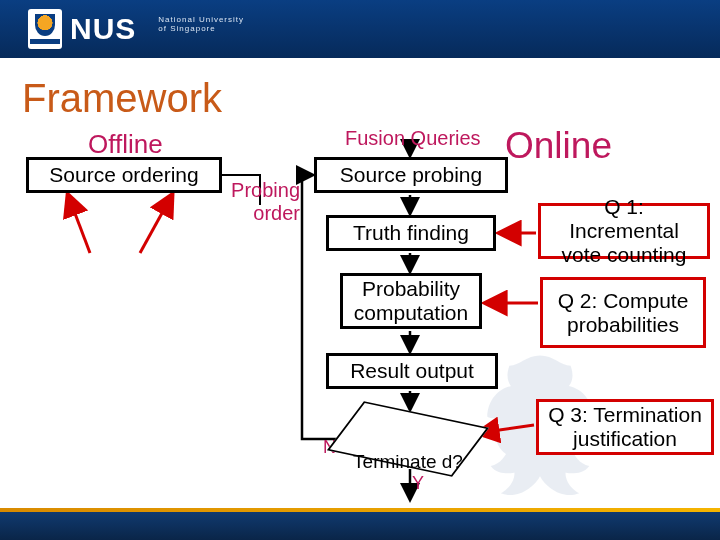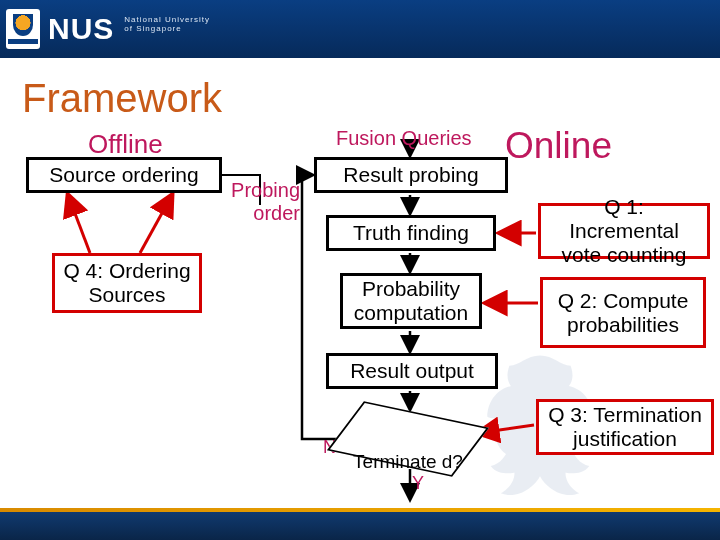--- a/index.html
+++ b/index.html
@@ -1,27 +1,27 @@
 <!DOCTYPE html>
 <html><head>
 <meta charset="utf-8">
 <style>
   html,body{margin:0;padding:0;width:720px;height:540px;font-family:Arial,Helvetica,sans-serif;background:#fff;overflow:hidden}
-  .header{height:58px;background:linear-gradient(#0a3e82,#062a5a);display:flex;align-items:center;padding-left:6px}
+  .header{height:58px;background:linear-gradient(#0a3e82,#062a5a);display:flex;align-items:center;padding-left:28px}
   .logo-badge{width:34px;height:40px;background:#fff;border-radius:3px;display:flex;flex-direction:column;align-items:center;justify-content:center;margin-right:8px}
   .shield{width:20px;height:22px;background:radial-gradient(circle at 50% 40%,#f5a623 0 45%,#0a3e82 46% 100%);border-radius:0 0 50% 50%}
   .logo-bar{width:30px;height:5px;background:#0a3e82;margin-top:3px}
   .logo-text{color:#fff;font-weight:700;font-size:30px;letter-spacing:1px;display:flex;align-items:flex-start}
-  .logo-sub{font-size:8px;color:#d9e4f2;line-height:1.1;margin-left:10px;margin-top:4px;font-weight:400}
+  .logo-sub{font-size:8px;color:#d9e4f2;line-height:1.1;margin-left:22px;margin-top:4px;font-weight:400}
   .title{color:#c85a18;font-size:40px;font-weight:400;margin:18px 0 0 22px}
   .stage{position:relative;width:720px;height:430px}
   .txt{position:absolute;font-size:22px;color:#be185d}
   .lbl-offline{left:88px;top:8px;font-size:26px}
   .lbl-online{left:505px;top:4px;font-size:37px}
-  .lbl-fusion{left:336px;top:6px;font-size:20px}
+  .lbl-fusion{left:345px;top:6px;font-size:20px}
   .lbl-probing{left:230px;top:58px;font-size:20px;text-align:right;width:70px}
   .lbl-n{left:323px;top:316px;font-size:18px}
   .lbl-y{left:412px;top:352px;font-size:18px}
   .box{position:absolute;border:3px solid #000;background:#fff;text-align:center;display:flex;align-items:center;justify-content:center;font-size:21px;padding:2px 6px;box-sizing:border-box}
   .red-call{border:3.5px solid #d30000}
   .b-src-order{left:26px;top:36px;width:196px;height:36px}
   .b-q4{left:52px;top:132px;width:150px;height:60px}
   .b-src-prob{left:314px;top:36px;width:194px;height:36px}
   .b-truth{left:326px;top:94px;width:170px;height:36px}
   .b-prob{left:340px;top:152px;width:142px;height:56px}
@@ -99,25 +99,22 @@
   <span class="txt lbl-offline">Offline</span>
   <span class="txt lbl-online">Online</span>
   <span class="txt lbl-fusion">Fusion Queries</span>
   <span class="txt lbl-probing">Probing order</span>
   <span class="txt lbl-n">N</span>
   <span class="txt lbl-y">Y</span>
 
   <div class="box b-src-order">
       <span>Source ordering</span>
     </div>
-  <div class="box red-call b-q4">
-      <span>Q 4: Ordering Sources</span>
-    </div>
   <div class="box b-src-prob">
-      <span>Result probing</span>
+      <span>Source probing</span>
     </div>
   <div class="box b-truth">
       <span>Truth finding</span>
     </div>
   <div class="box b-result">
       <span>Result output</span>
     </div>
   <div class="box b-prob">
       <span>Probability computation</span>
     </div>

